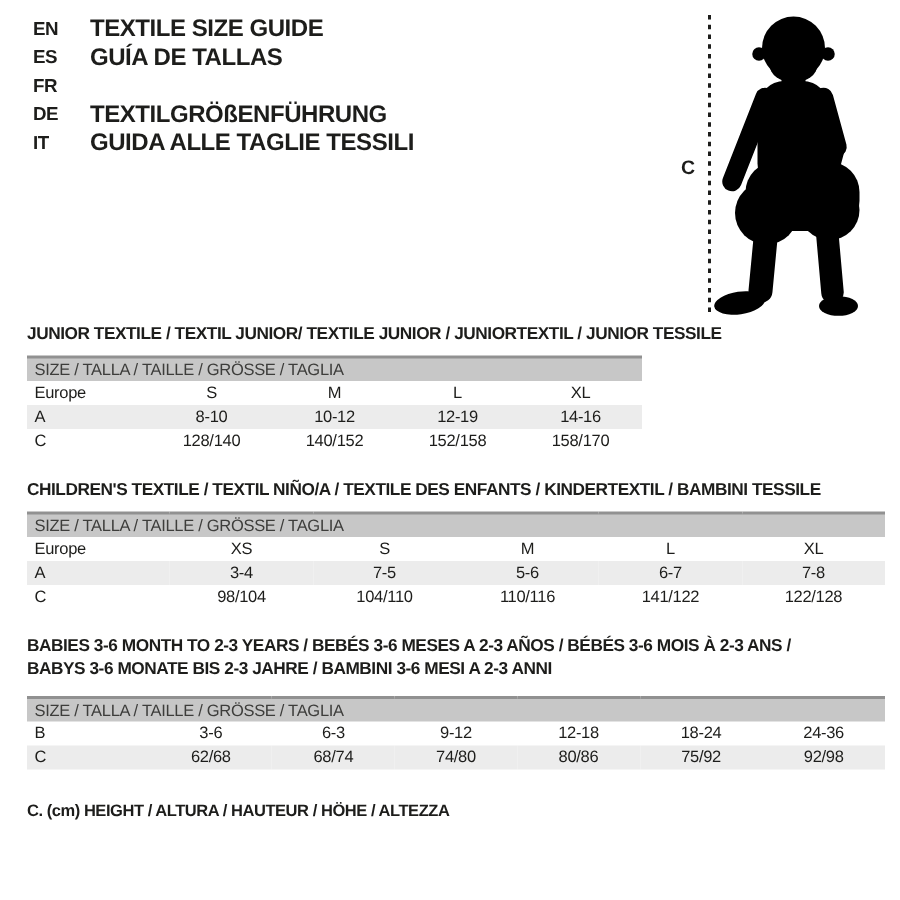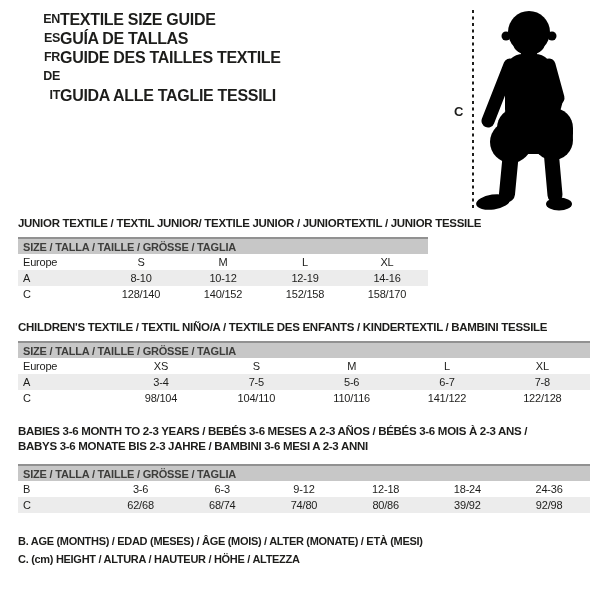--- a/index.html
+++ b/index.html
@@ -10,21 +10,21 @@
     color: #1d1d1b;
     position: relative;
     overflow: hidden;
   }
   .canvas { position: absolute; inset: 0; width: 600px; height: 600px; }
 
   
   .lang-block { position: absolute; top: 10px; left: 22px; }
   .lang-row { display: flex; line-height: 19px; }
   .lang-code {
-    width: 38px; font-weight: bold; font-size: 12.5px; letter-spacing: -0.3px; text-align: right;
+    width: 38px; font-weight: bold; font-size: 12.5px; letter-spacing: -0.3px;
   }
   .lang-title { font-weight: bold; font-size: 16px; letter-spacing: -0.3px; }
 
   
   .figure { position: absolute; top: 2px; left: 445px; width: 155px; height: 212px; }
   .figure svg { display: block; }
   .figure-label {
     position: absolute; left: 9px; top: 102px;
     font-weight: bold; font-size: 13px;
   }
@@ -40,21 +40,21 @@
   .sec-babies   { top: 424px; width: 572px; }
 
   table.size-table {
     border-collapse: collapse; table-layout: fixed; width: 100%;
     font-size: 11px; letter-spacing: -0.2px;
   }
   table.size-table thead th {
     background: #c7c7c7;
     border-top: 2px solid #919191;
     color: #3d3d3b;
-    font-weight: bold;
+    font-weight: normal;
     text-align: left;
     height: 16px;
     padding: 1px 0 1px 5px;
     white-space: nowrap;
   }
   table.size-table td {
     height: 16px; text-align: center; padding: 1px 0; white-space: nowrap;
   }
   table.size-table td.label { text-align: left; padding-left: 5px; }
   table.size-table tr.shaded { background: #ececec; }
@@ -78,24 +78,24 @@
     <div class="lang-row">
       <span class="lang-code">EN</span>
       <span class="lang-title">TEXTILE SIZE GUIDE</span>
     </div>
     <div class="lang-row">
       <span class="lang-code">ES</span>
       <span class="lang-title">GUÍA DE TALLAS</span>
     </div>
     <div class="lang-row">
       <span class="lang-code">FR</span>
-      <span class="lang-title">GUIDE DES TAILLES TEXTILE</span>
     </div>
     <div class="lang-row">
       <span class="lang-code">DE</span>
+      <span class="lang-title">TEXTILGRÖßENFÜHRUNG</span>
     </div>
     <div class="lang-row">
       <span class="lang-code">IT</span>
       <span class="lang-title">GUIDA ALLE TAGLIE TESSILI</span>
     </div>
   </div>
 
   <div class="figure">
     <span class="figure-label">C</span>
     <svg width="155" height="212" viewBox="0 0 155 212">
@@ -222,25 +222,24 @@
             <td>12-18</td>
             <td>18-24</td>
             <td>24-36</td>
           </tr>
           <tr class="shaded">
             <td class="label">C</td>
             <td>62/68</td>
             <td>68/74</td>
             <td>74/80</td>
             <td>80/86</td>
-            <td>39/92</td>
+            <td>75/92</td>
             <td>92/98</td>
           </tr>
         </tbody>
     </table>
   </div>
 
   <div class="footnotes">
-    <div class="footnote">B. AGE (MONTHS) / EDAD (MESES) / ÂGE (MOIS) / ALTER (MONATE) / ETÀ (MESI)</div>
     <div class="footnote">C. (cm) HEIGHT / ALTURA / HAUTEUR / HÖHE / ALTEZZA</div>
   </div>
 
 </div>
 
 </body></html>

